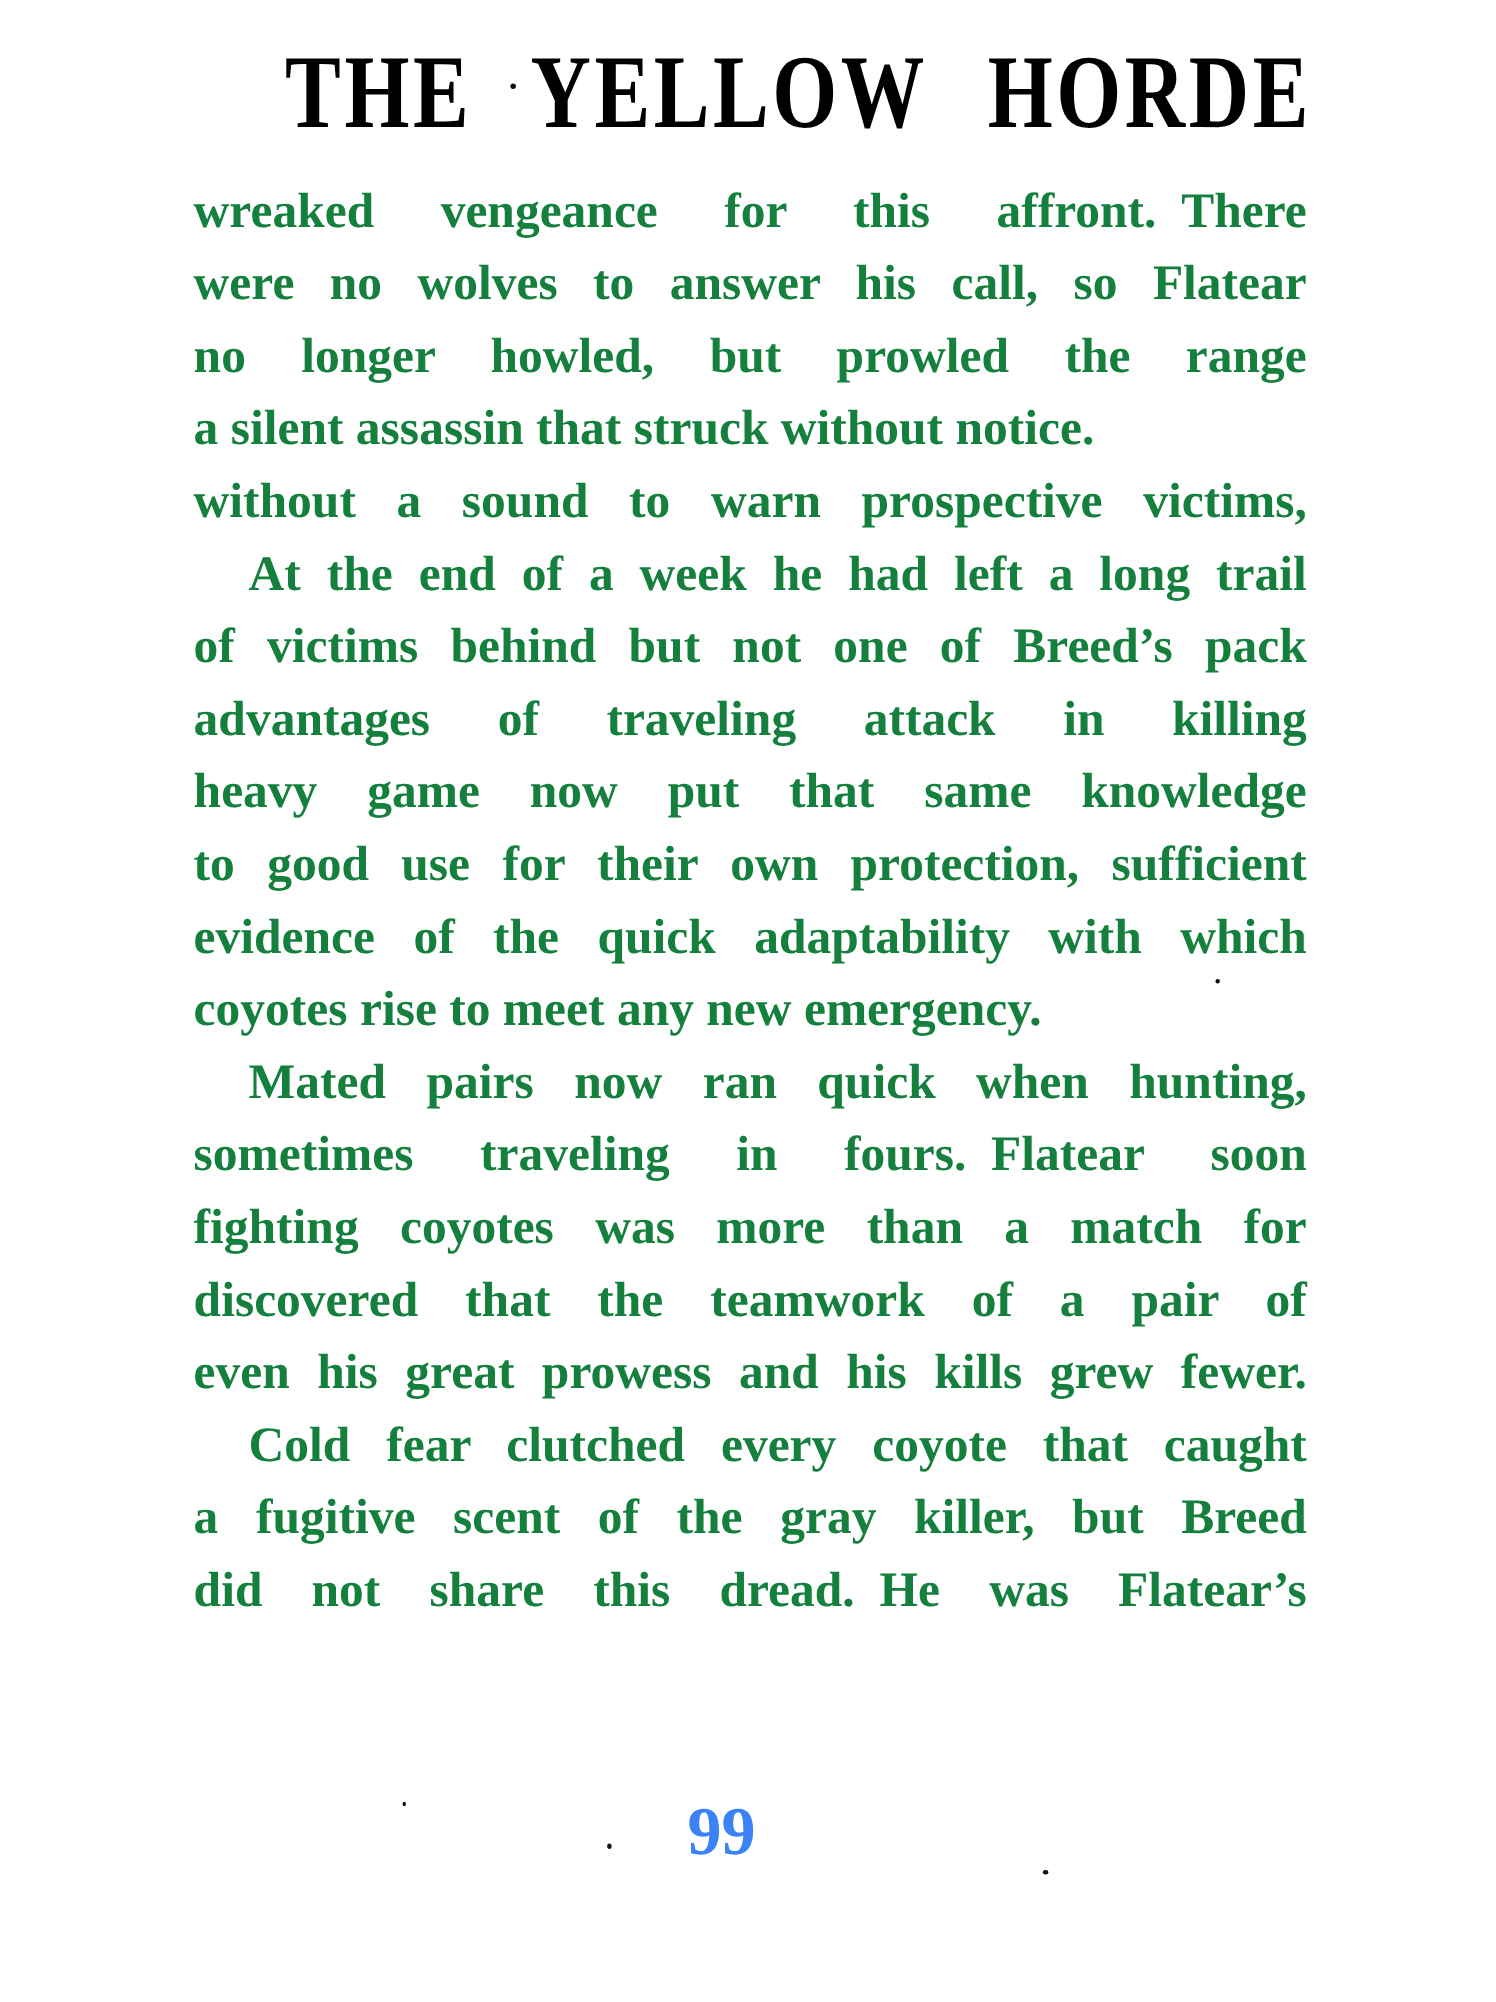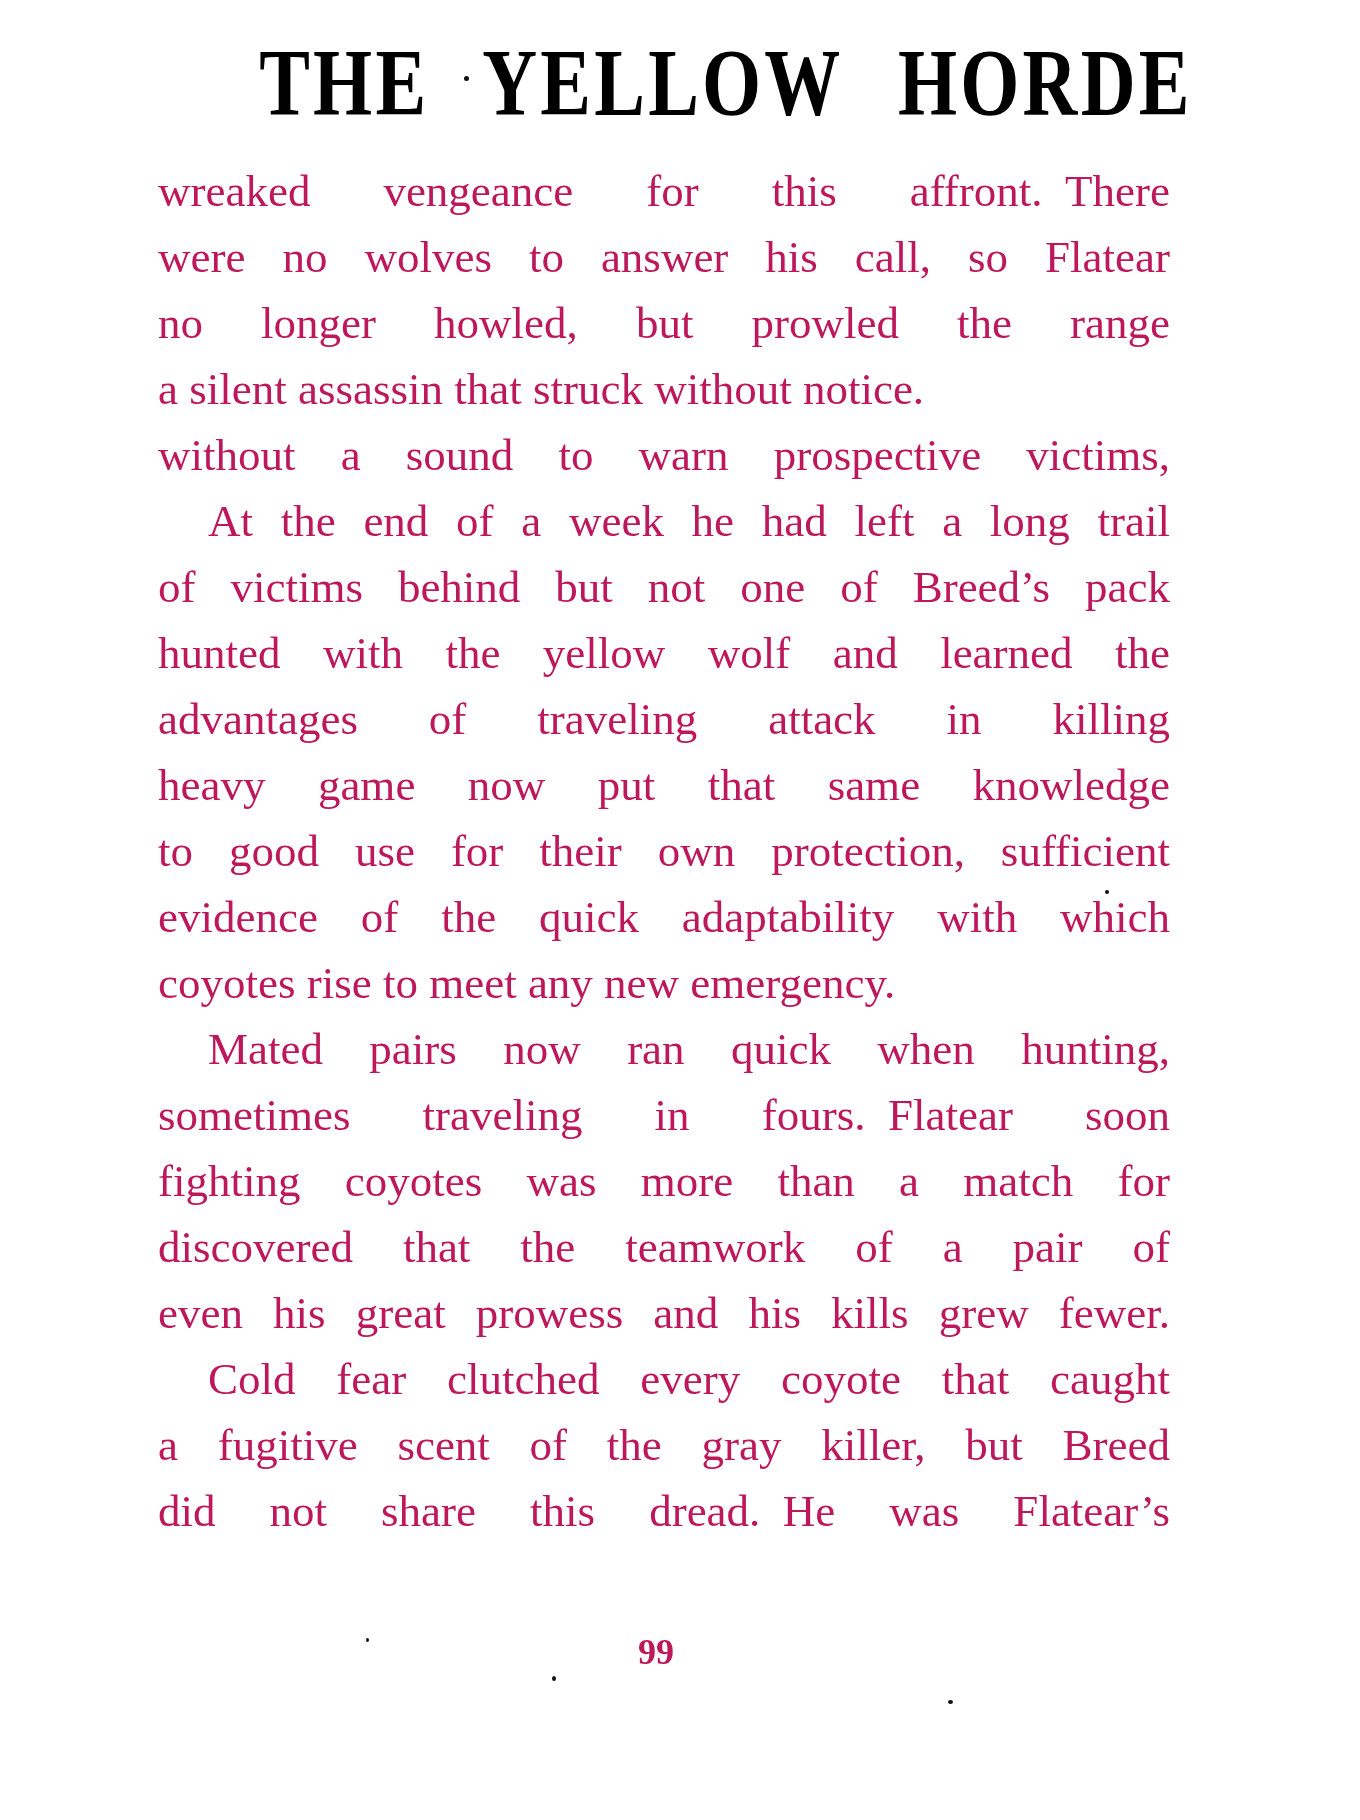--- a/index.html
+++ b/index.html
@@ -32,45 +32,45 @@
     word-spacing: 42px;
     text-align: center;
     white-space: nowrap;
     transform: scaleX(0.80);
     transform-origin: 50% 50%;
     color: #000;
   }
   .body-text {
     position: absolute;
     top: 158px;
-    left: 158px;
+    left: 176px;
     width: 1012px;
     font-size: 45px;
-    font-weight: 400;
+    font-weight: 700;
     line-height: 66px;
-    color: #be185d;
+    color: #15803d;
   }
   .para { margin: 0; }
   .line {
     text-align: justify;
     text-align-last: justify;
     white-space: nowrap;
   }
   .line.short { text-align-last: left; }
   .line.indent { text-indent: 50px; }
   .page-number {
     position: absolute;
     top: 1634px;
     left: 150px;
     width: 1012px;
     text-align: center;
-    font-size: 36px;
+    font-size: 62px;
     font-weight: 700;
     line-height: 1;
-    color: #be185d;
+    color: #3b82f6;
   }
   .speck {
     position: absolute;
     background: #111;
     border-radius: 50%;
   }
   .speck.s1 { left: 464px; top: 76px;  width: 5px; height: 5px; }
   .speck.s2 { left: 1105px; top: 890px; width: 4px; height: 4px; }
   .speck.s3 { left: 552px; top: 1676px; width: 4px; height: 5px; }
   .speck.s4 { left: 948px; top: 1700px; width: 5px; height: 4px; }
@@ -89,21 +89,20 @@
       <div class="line">wreaked vengeance for this affront. There</div>
       <div class="line">were no wolves to answer his call, so Flatear</div>
       <div class="line">no longer howled, but prowled the range</div>
       <div class="line short">a silent assassin that struck without notice.</div>
       <div class="line">without a sound to warn prospective victims,</div>
     </div>
 
     <div class="para">
       <div class="line indent">At the end of a week he had left a long trail</div>
       <div class="line">of victims behind but not one of Breed’s pack</div>
-      <div class="line">hunted with the yellow wolf and learned the</div>
       <div class="line">advantages of traveling attack in killing</div>
       <div class="line">heavy game now put that same knowledge</div>
       <div class="line">to good use for their own protection, sufficient</div>
       <div class="line">evidence of the quick adaptability with which</div>
       <div class="line short">coyotes rise to meet any new emergency.</div>
     </div>
 
     <div class="para">
       <div class="line indent">Mated pairs now ran quick when hunting,</div>
       <div class="line">sometimes traveling in fours. Flatear soon</div>

